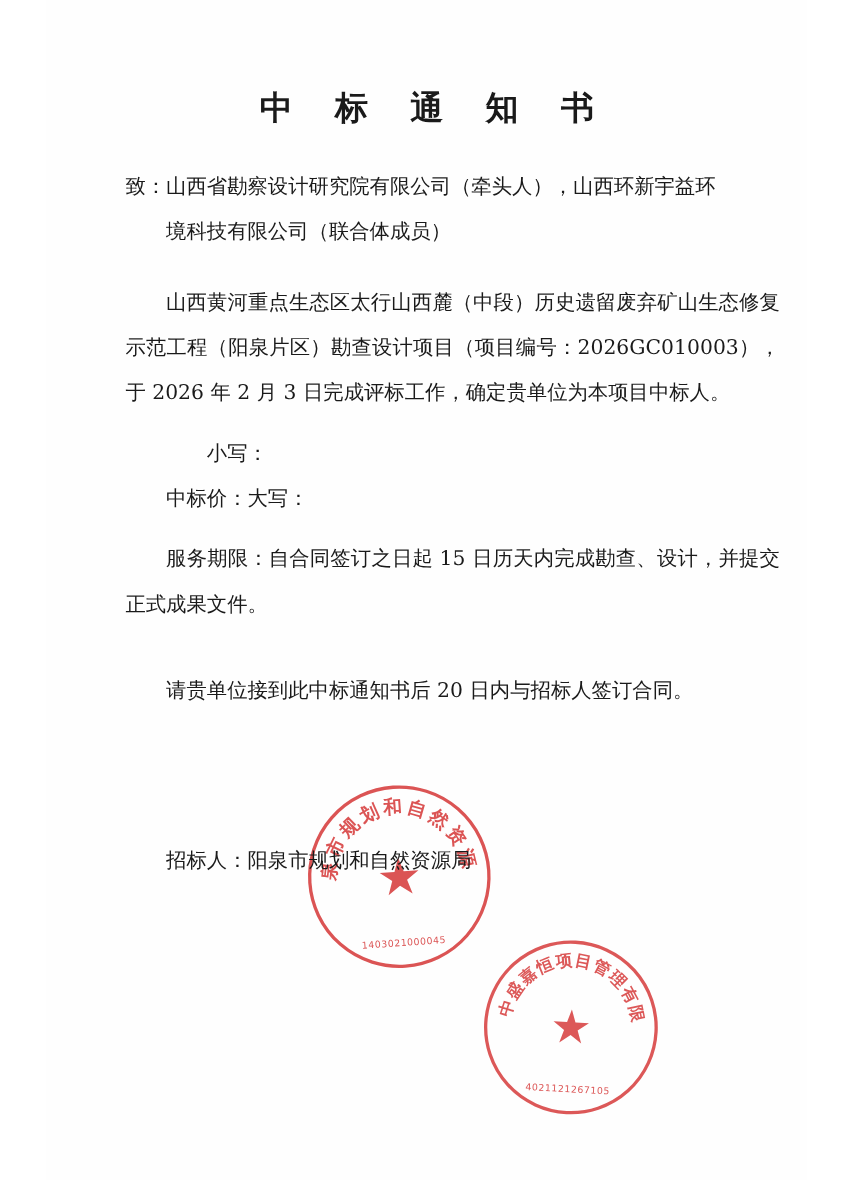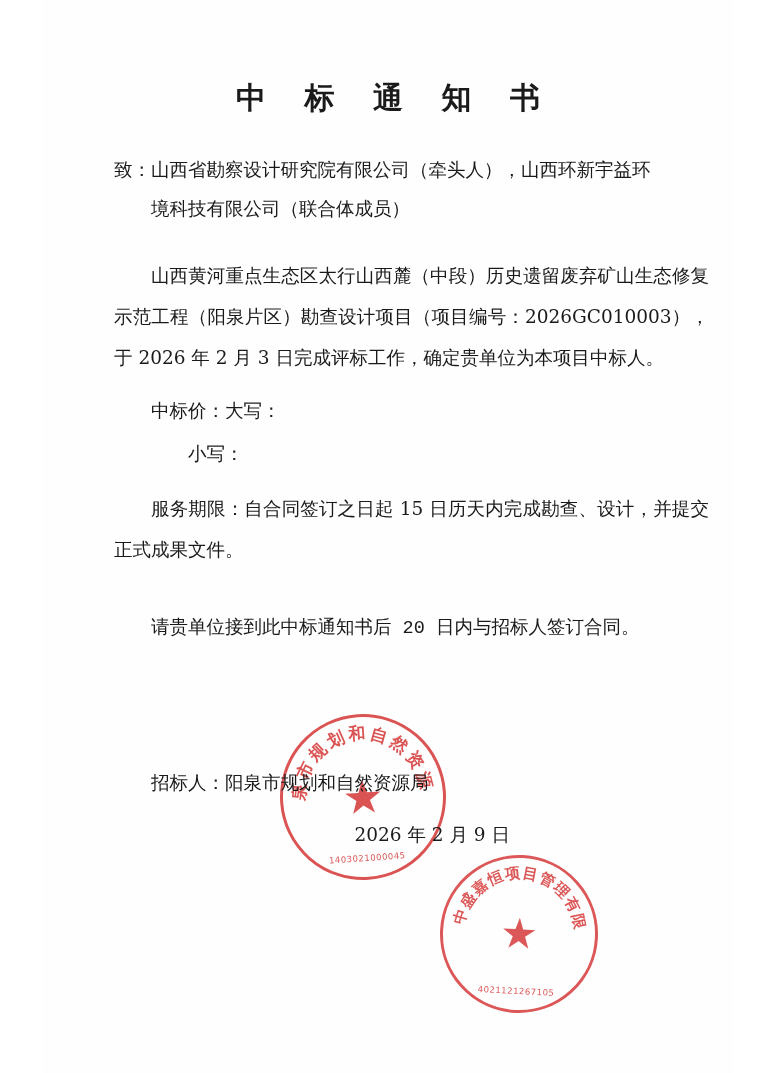--- a/index.html
+++ b/index.html
@@ -39,21 +39,21 @@
     text-align: justify;
     text-justify: inter-ideograph;
   }
   .para.indent {
     text-indent: 2em;
   }
   .gap-sm { height: 14px; }
   .gap-md { height: 24px; }
   .gap-lg { height: 38px; }
   .gap-xl { height: 54px; }
-  .indent1 { padding-left: 2em; font-family: Liberation Mono, monospace; }
+  .indent1 { padding-left: 2em; }
   .indent2 { padding-left: 4em; }
   .sign-block {
     position: relative;
     z-index: 3;
   }
   .sign-line {
     margin: 0;
     padding-left: 2em;
     font-size: 18.5px;
     line-height: 52px;
@@ -135,38 +135,37 @@
 
     <p class="para">致：山西省勘察设计研究院有限公司（牵头人），山西环新宇益环</p>
     <p class="para indent1">境科技有限公司（联合体成员）</p>
 
     <div class="gap-md"></div>
 
     <p class="para indent">山西黄河重点生态区太行山西麓（中段）历史遗留废弃矿山生态修复示范工程（阳泉片区）勘查设计项目（项目编号：2026GC010003），于 2026 年 2 月 3 日完成评标工作，确定贵单位为本项目中标人。</p>
 
     <div class="gap-sm"></div>
 
+    <p class="para indent2">小写：</p>
     <p class="para indent1">中标价：大写：</p>
-    <p class="para indent2">小写：</p>
 
     <div class="gap-sm"></div>
 
     <p class="para indent">服务期限：自合同签订之日起 15 日历天内完成勘查、设计，并提交正式成果文件。</p>
 
 
     <div class="gap-lg"></div>
 
     <p class="para indent1">请贵单位接到此中标通知书后 20 日内与招标人签订合同。</p>
 
     <div class="gap-xl"></div>
     <div class="gap-xl"></div>
 
     <div class="sign-block">
       <p class="sign-line">招标人：阳泉市规划和自然资源局</p>
-      <p class="date-line">2026 年 2 月 9 日</p>
     </div>
 
   </div>
 
   <div class="seal seal-1">
     <div class="arc-text">
       <svg viewBox="0 0 160 160" xmlns="http://www.w3.org/2000/svg">
         <defs>
           <path id="arcPath1" d="M 22,80 A 58,58 0 1 1 138,80"></path>
         </defs>

